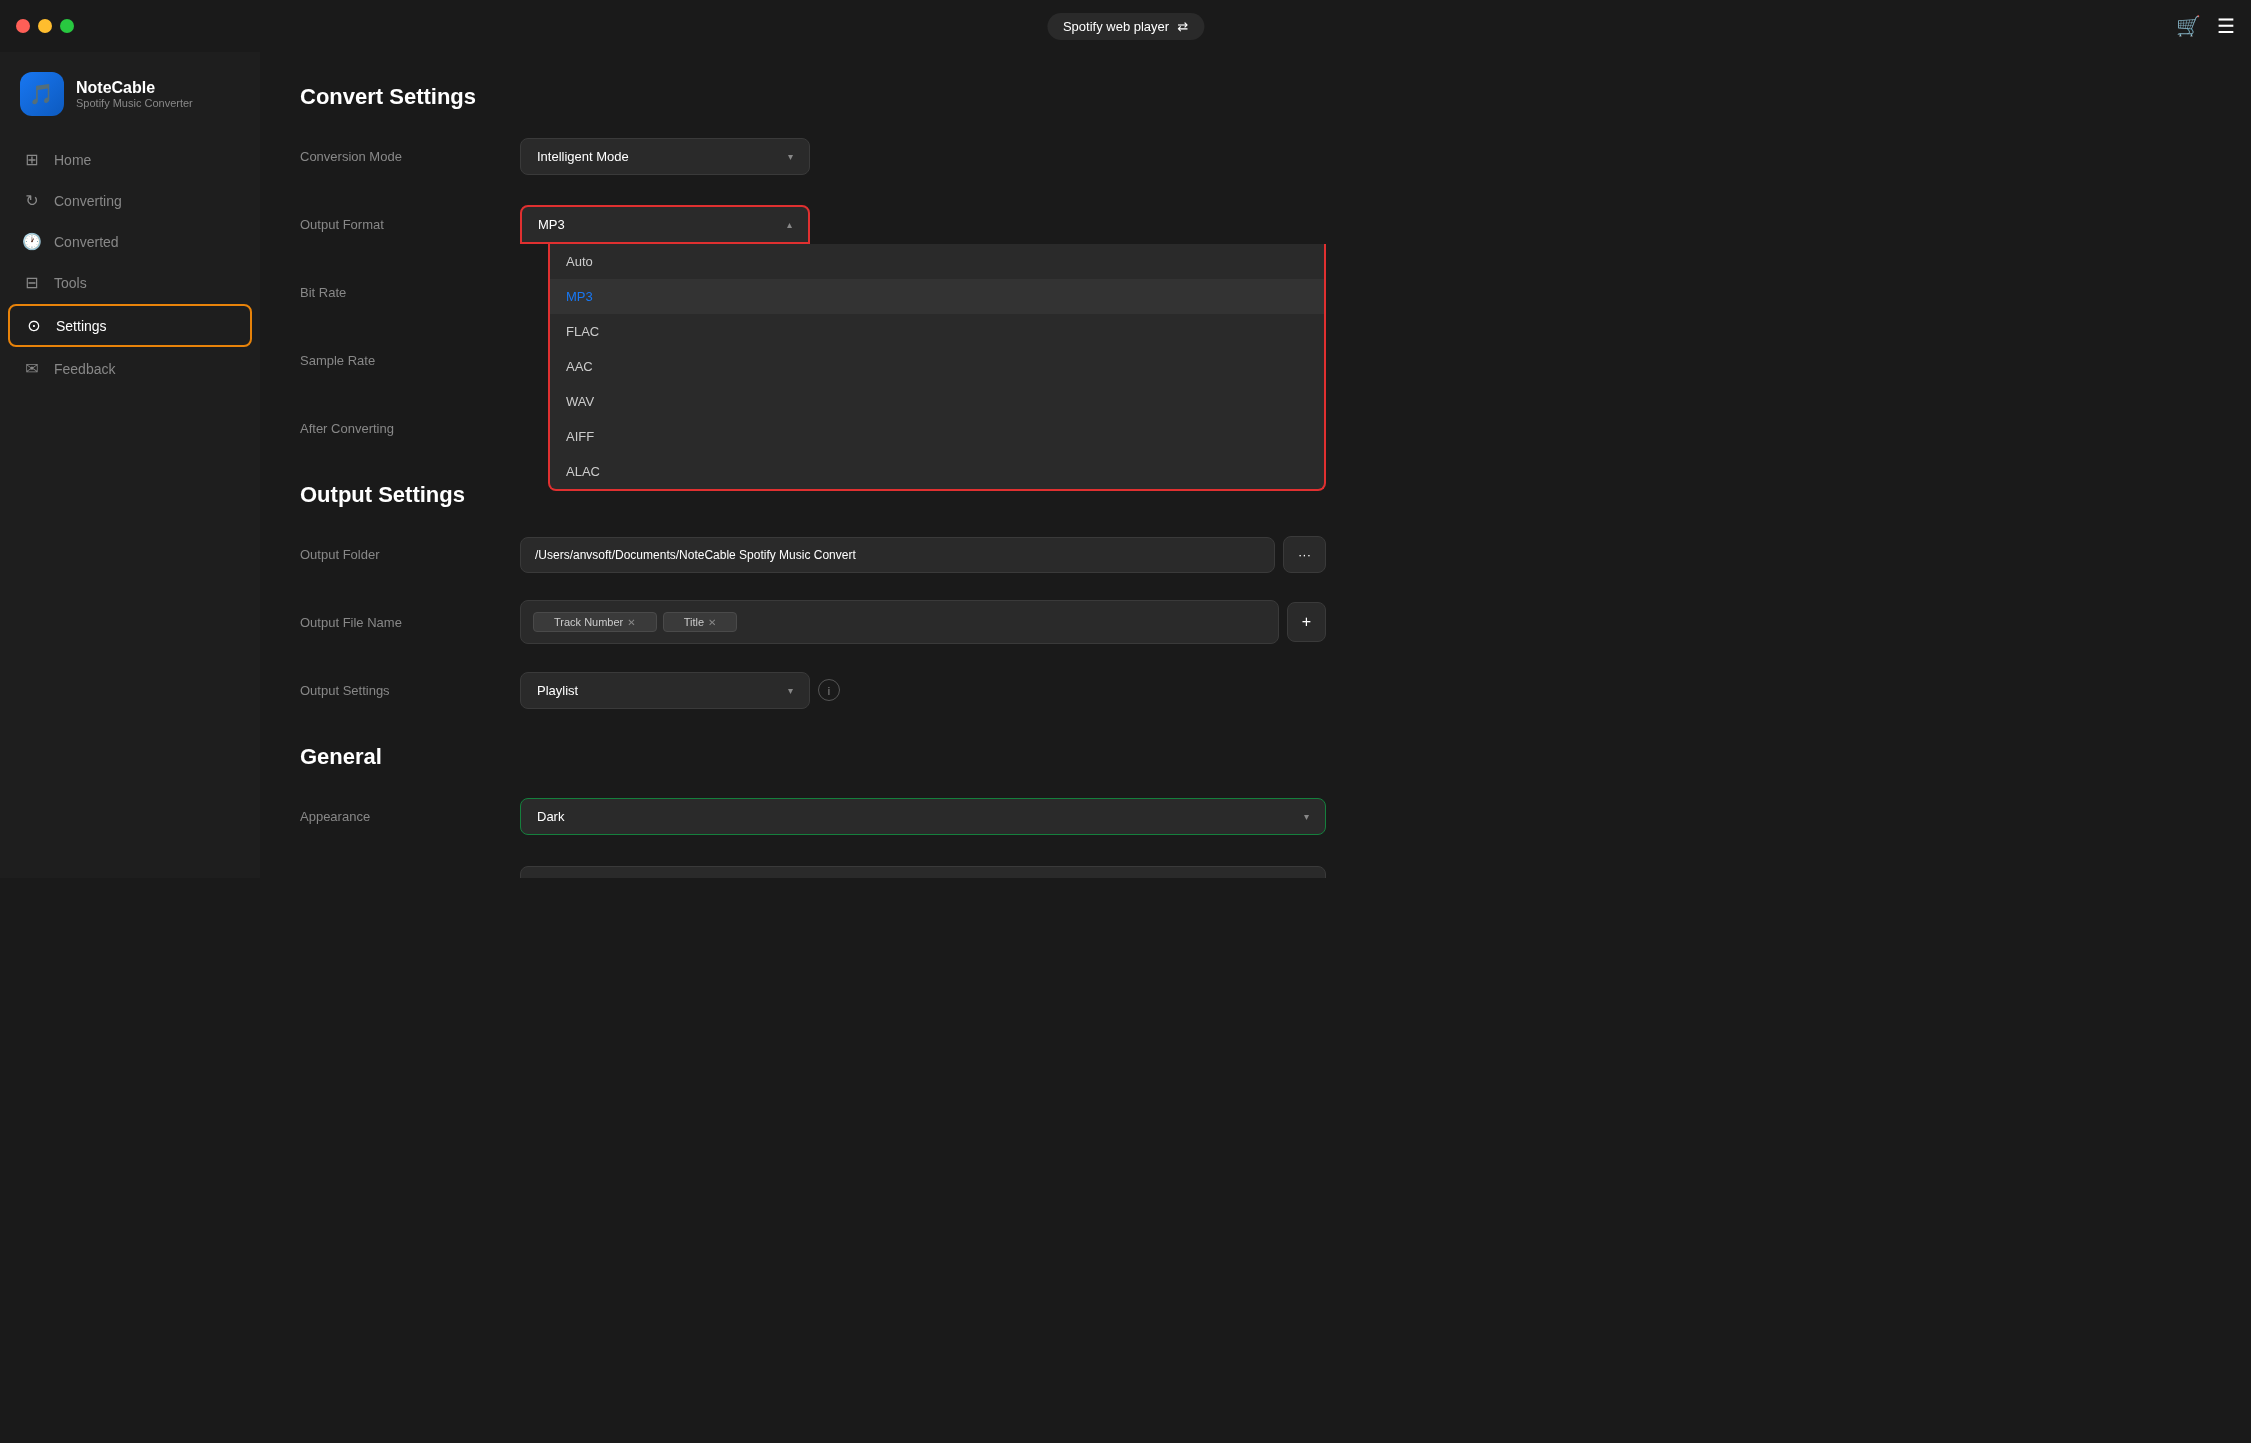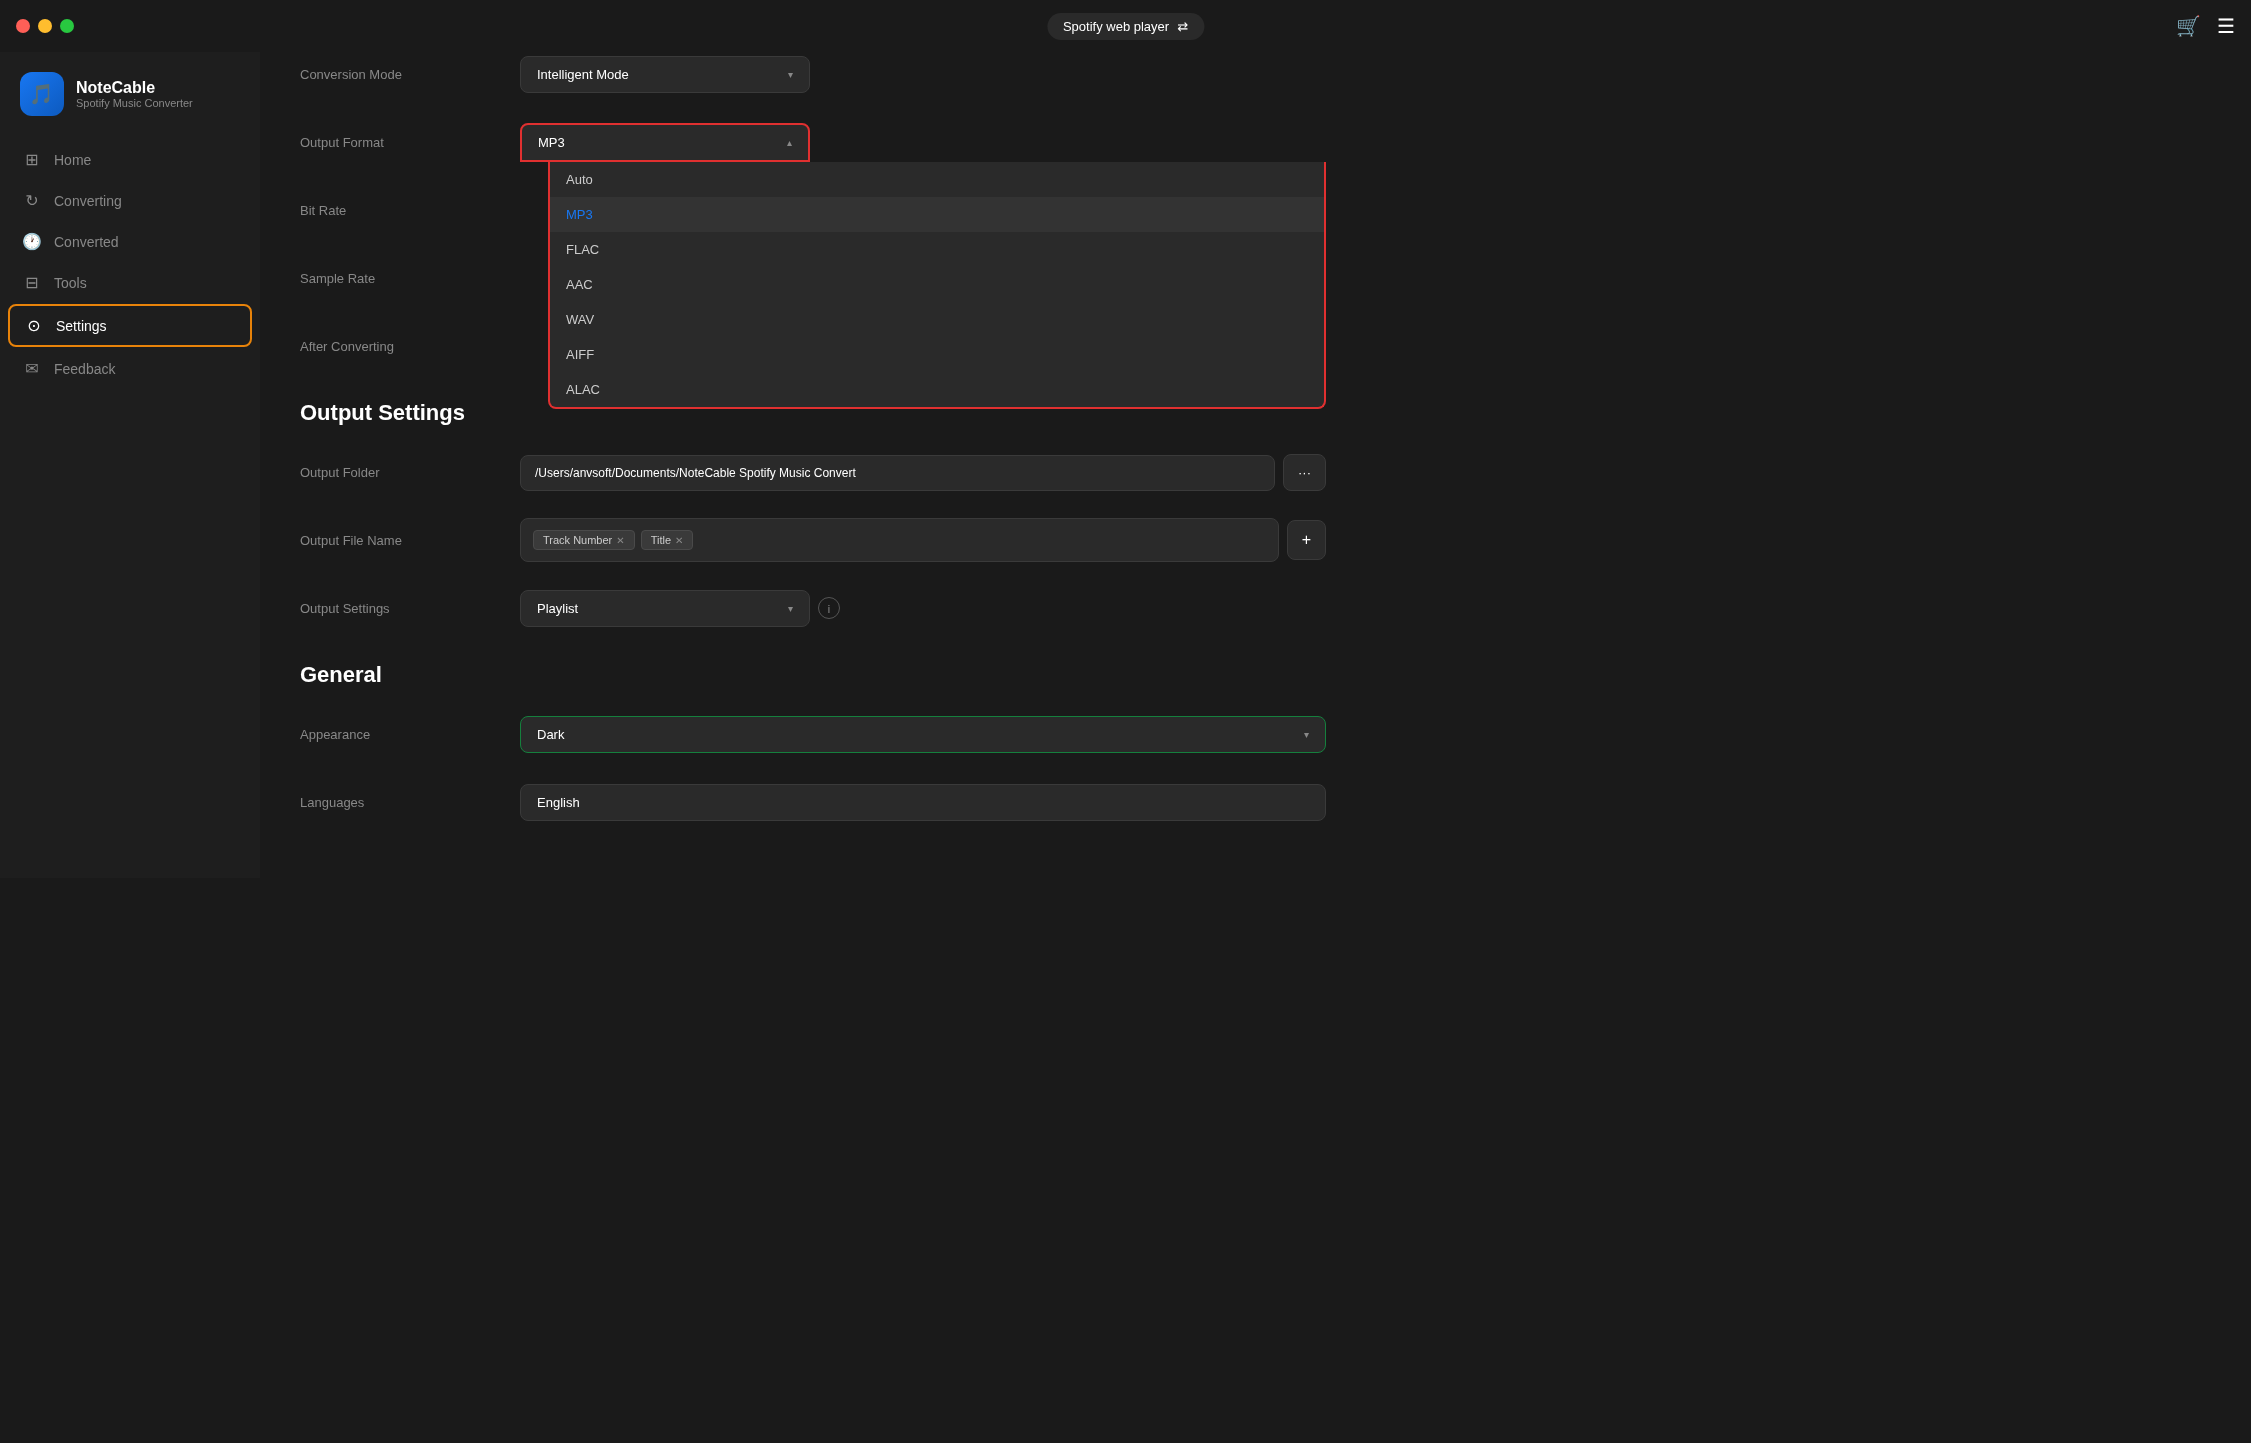--- a/index.html
+++ b/index.html
@@ -305,21 +305,21 @@
       padding: 8px 12px;
       display: flex;
       align-items: center;
       gap: 6px;
       min-height: 44px;
     }
     .tag {
       background: #3a3a3a;
       border: 1px solid #4a4a4a;
       border-radius: 4px;
-      padding: 3px 9px;
+      padding: 3px 20px;
       font-size: 11px;
       color: #ccc;
       display: flex;
       align-items: center;
       gap: 4px;
     }
     .tag-close {
       cursor: pointer;
       color: #888;
       font-size: 10px;
@@ -461,20 +461,21 @@
   <div class="sidebar-bottom">
     <button class="register-btn">
       <div class="register-icon">👤</div>
       <span>Register</span>
     </button>
   </div>
 </div>
 
 <div class="main-content">
 
+  <h2 class="section-title">Convert Settings</h2>
 
   <div class="settings-row">
     <div class="settings-label">Conversion Mode</div>
     <div class="settings-control">
       <div class="dropdown">
         <button class="dropdown-btn">
           <span>Intelligent Mode</span>
           <span class="dropdown-chevron">▾</span>
         </button>
       </div>

